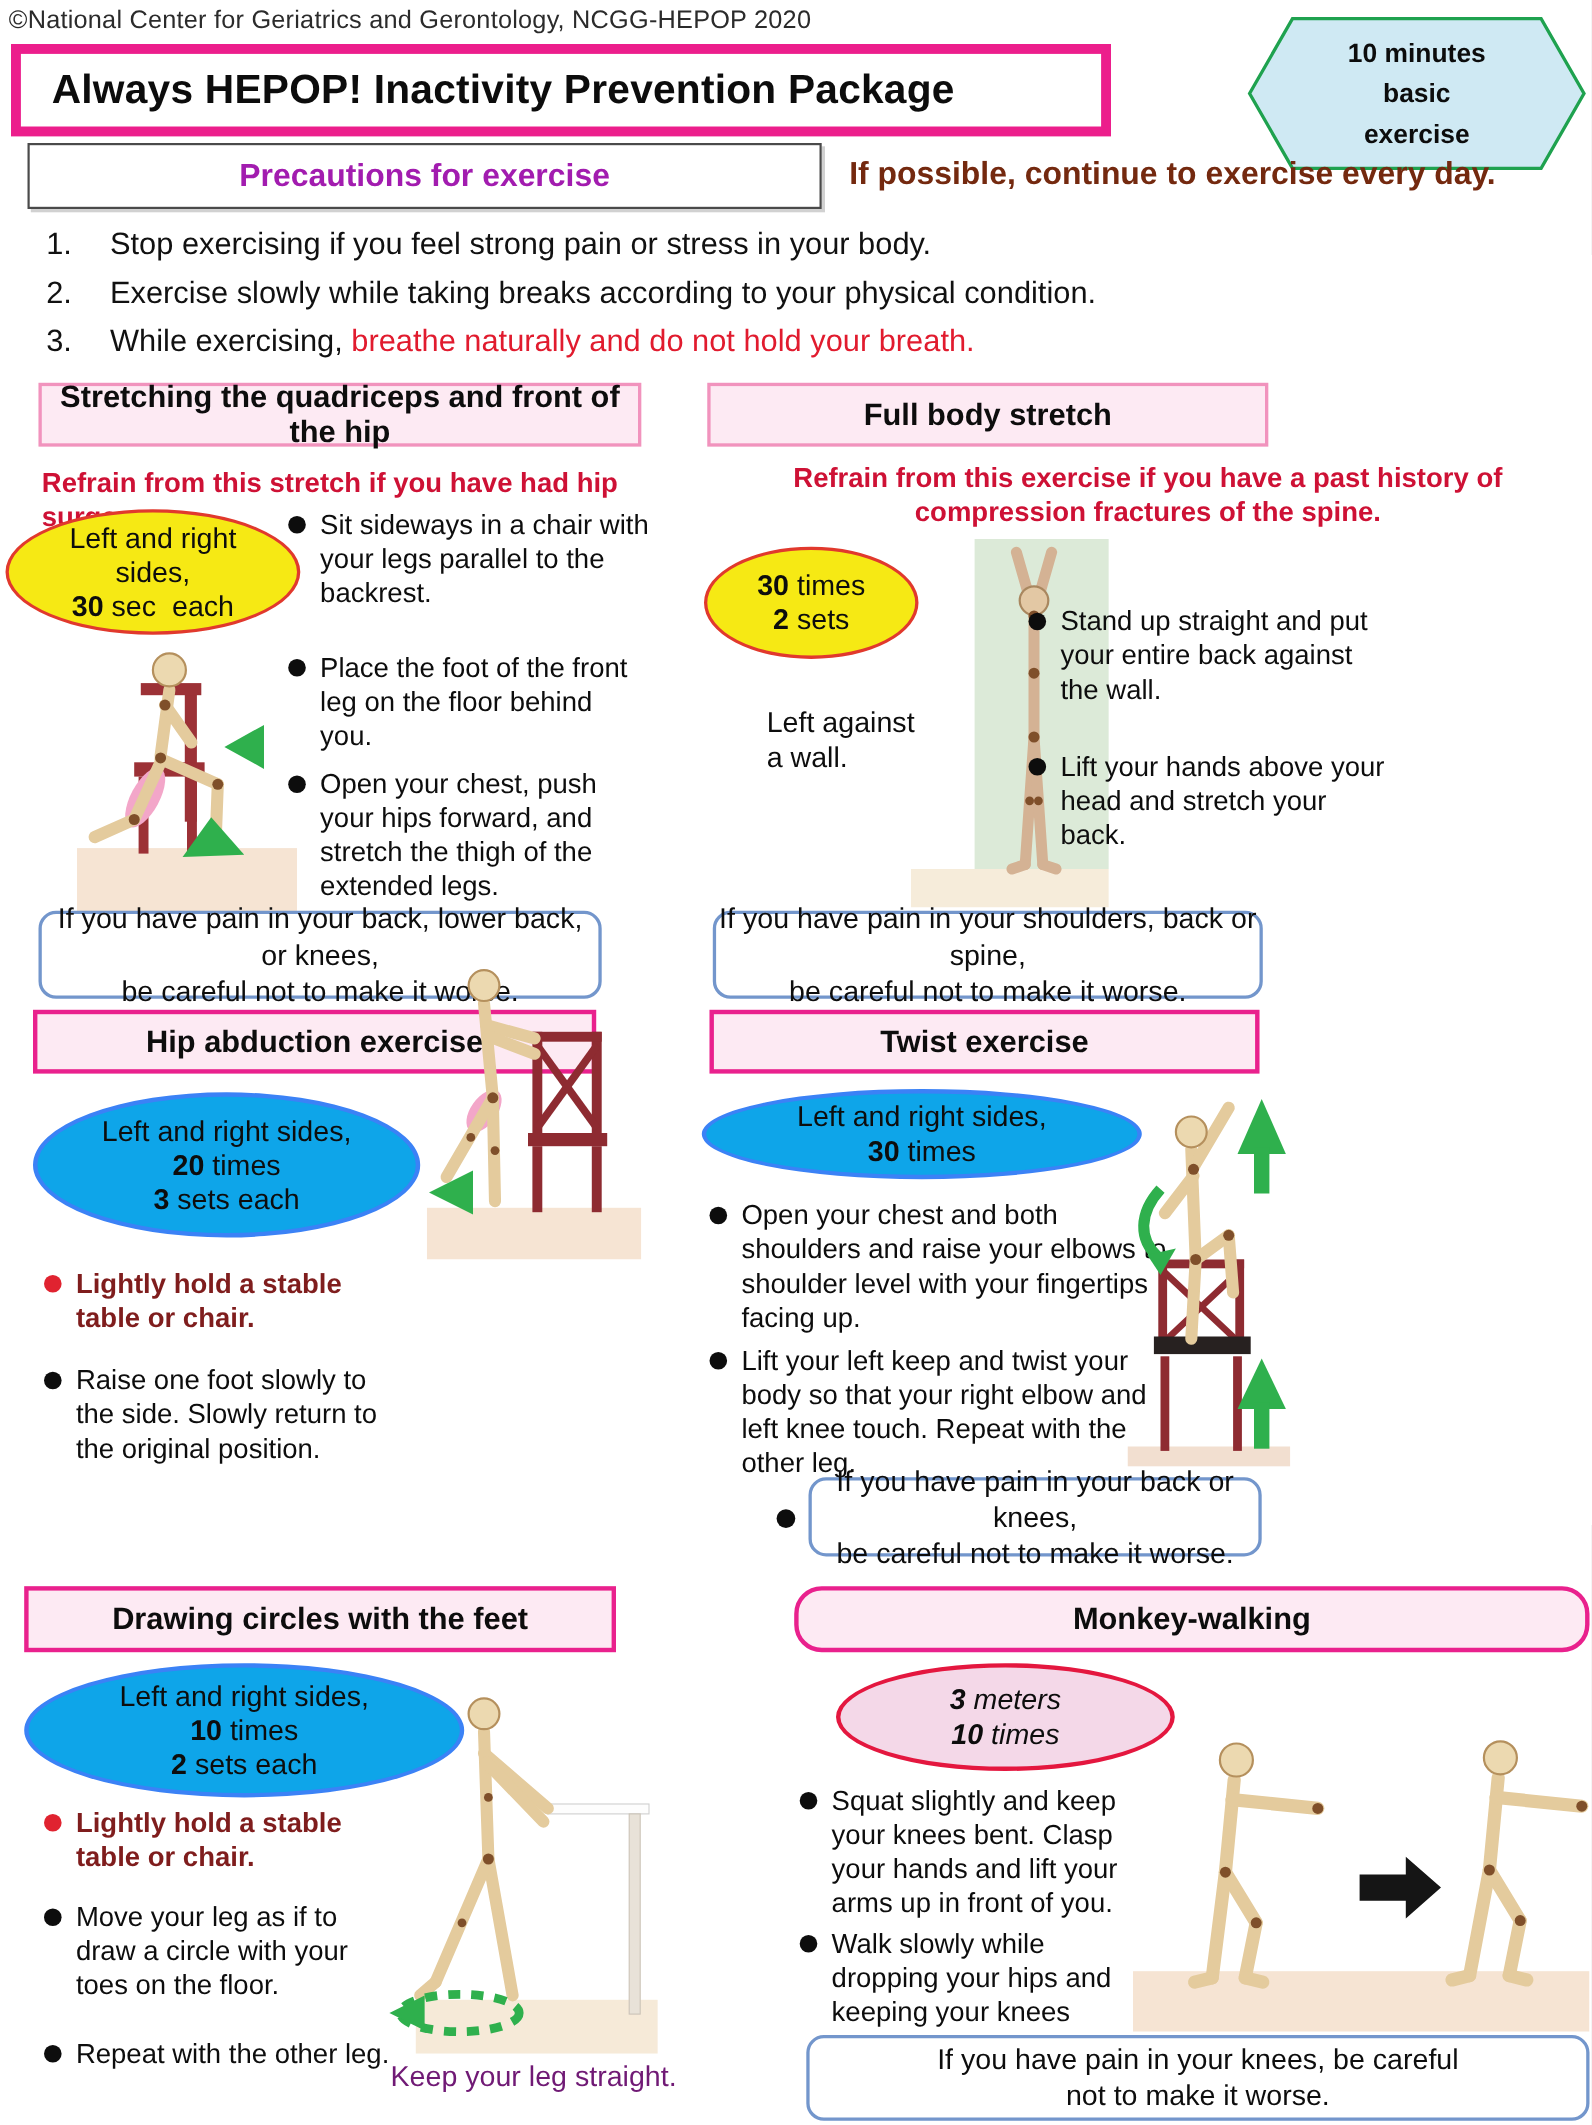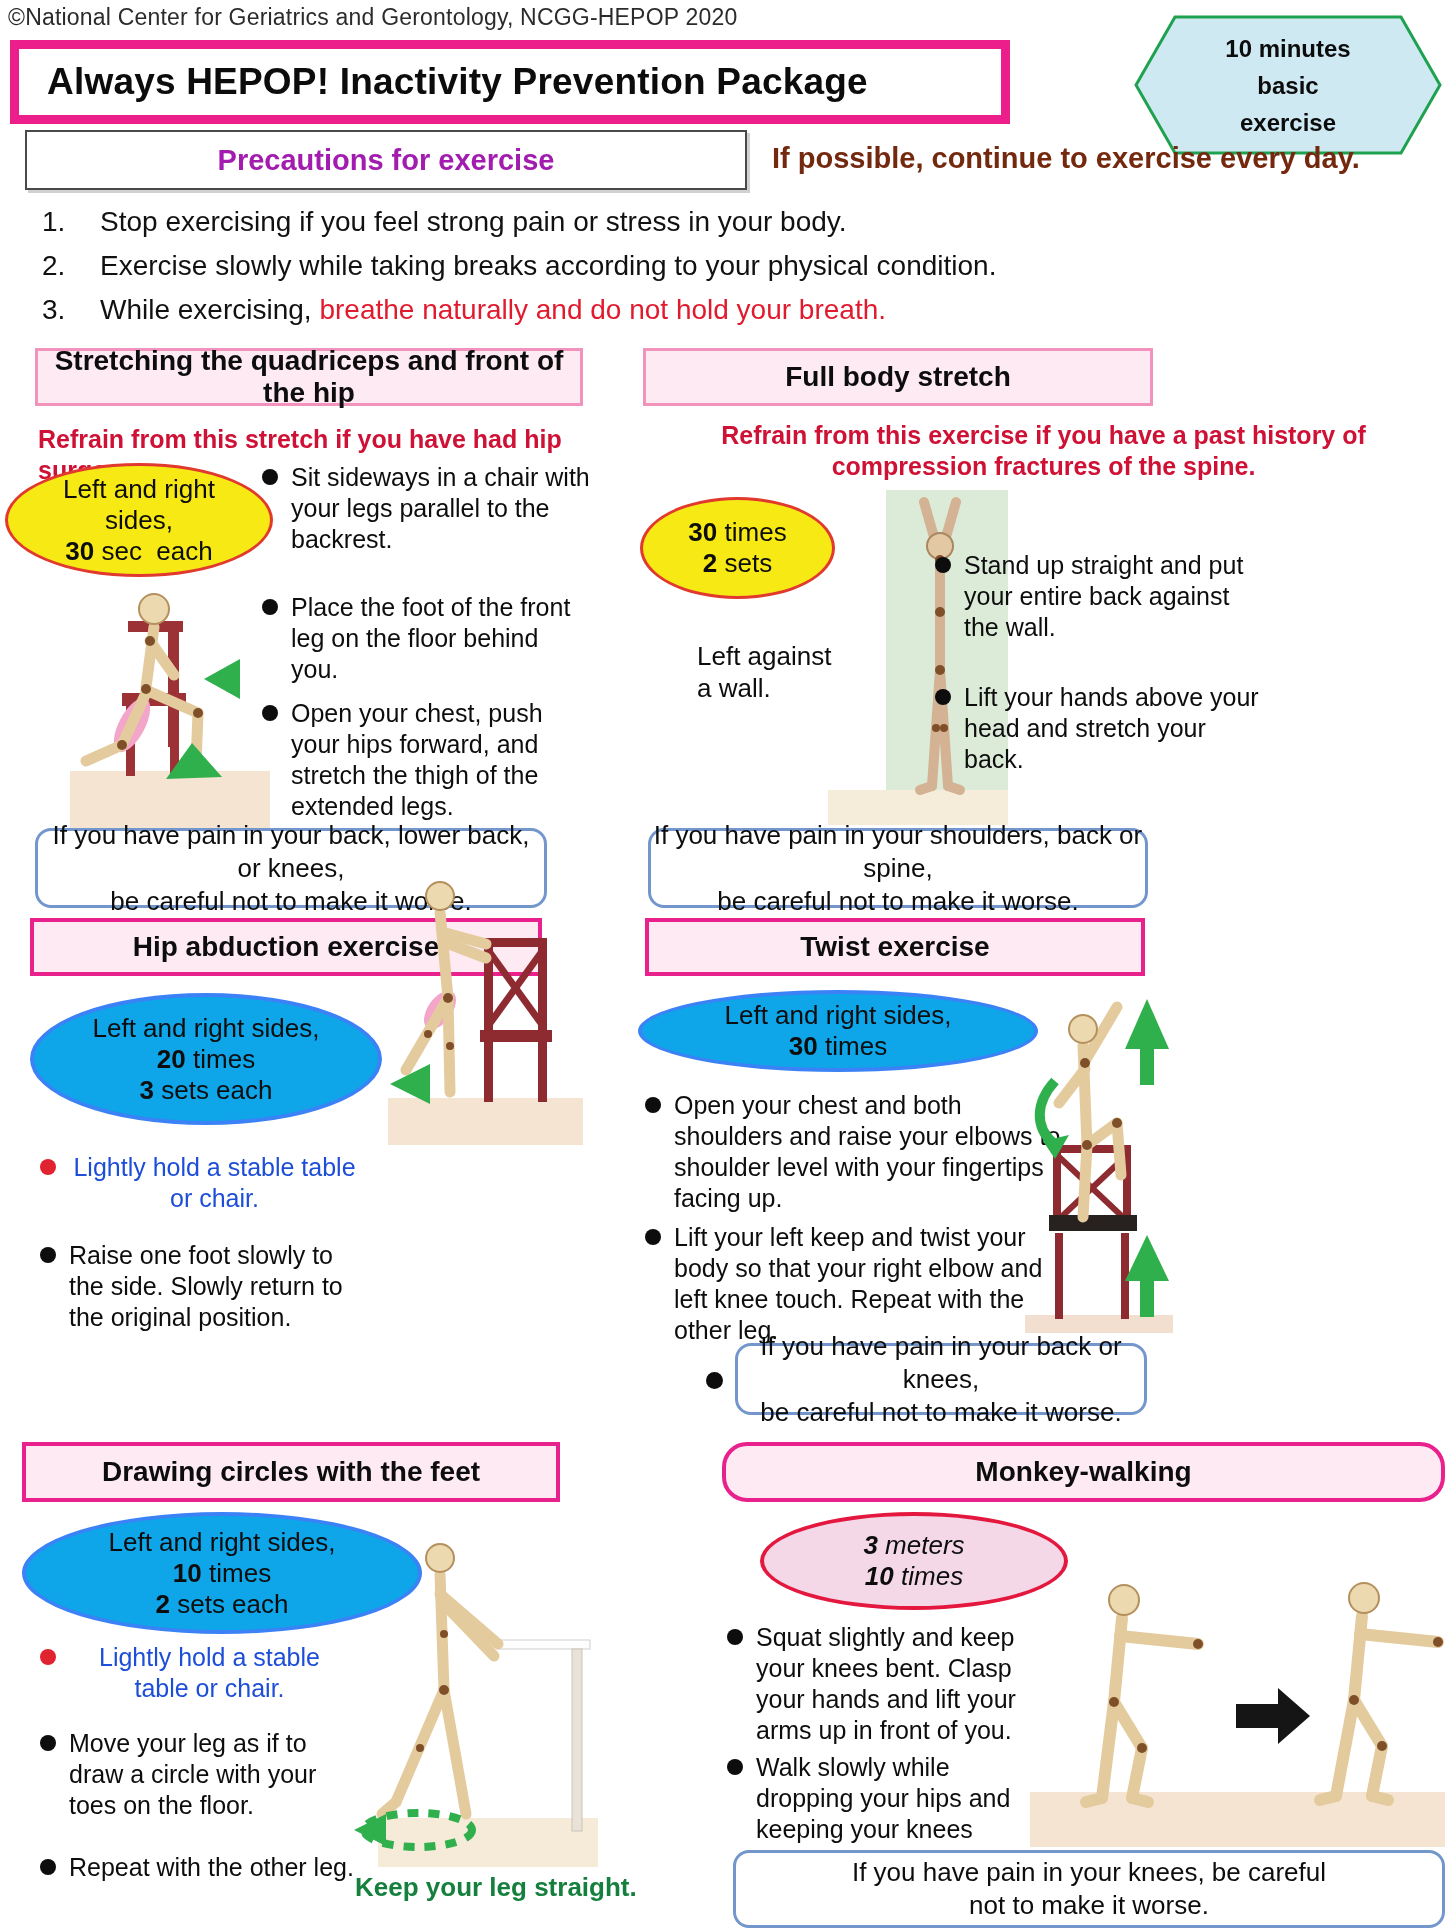--- a/index.html
+++ b/index.html
@@ -45,29 +45,29 @@
     box-sizing:border-box;
   }
   .oval b{font-weight:800;}
   .oval.yellow{background:#f6e914;border:3px solid #e1392d;}
   .oval.blue{background:#0ea5e9;border:4px solid #3b82f6;}
   .oval.pinkish{background:#f4d8e8;border:4px solid #e4173f;}
   
   .bullet{display:flex;gap:13px;font-size:25px;line-height:31px;color:#0d0d0d;}
   .bullet .dot{flex:none;width:16px;height:16px;border-radius:50%;background:#0d0d0d;margin-top:7px;}
   .bullet.redb .dot{background:#e02330;}
-  .bullet.redb .btxt{color:#1d4ed8;font-weight:400;text-align:center;}
+  .bullet.redb .btxt{color:#7f1d1d;font-weight:700;}
   
   .caution{
     border:3px solid #7396cc;border-radius:16px;background:#fff;
     display:flex;flex-direction:column;align-items:center;justify-content:center;
     font-size:26px;line-height:33px;color:#0d0d0d;text-align:center;box-sizing:border-box;
   }
   .note{font-size:26px;line-height:32px;color:#0d0d0d;}
-  .footnote{color:#15803d;font-weight:700;font-size:26px;}
+  .footnote{color:#701a75;font-weight:400;font-size:26px;}
   .stray-dot{width:17px;height:17px;border-radius:50%;background:#0d0d0d;}
   svg{display:block;}
 </style>
 </head>
 <body>
 
 <div class="page">
 
   <div class="abs copyright" style="left:8px;top:4px;">©National Center for Geriatrics and Gerontology, NCGG-HEPOP 2020</div>
 

